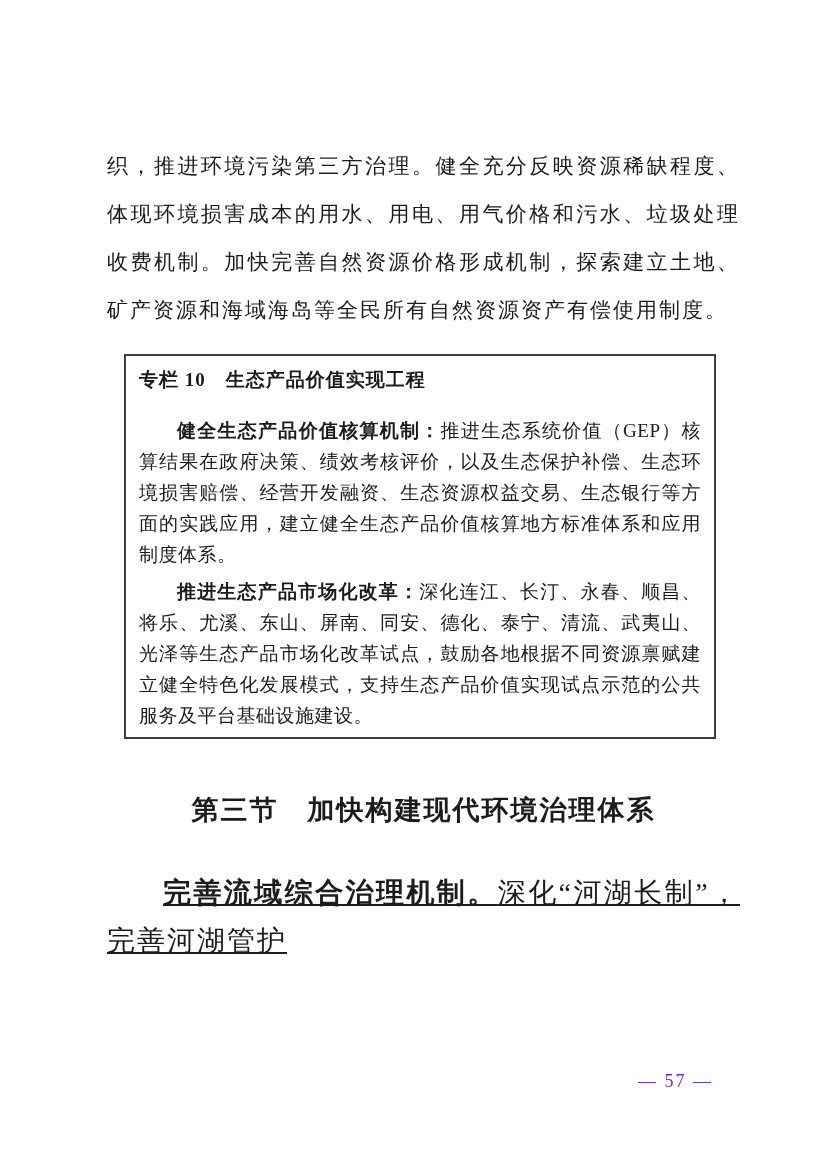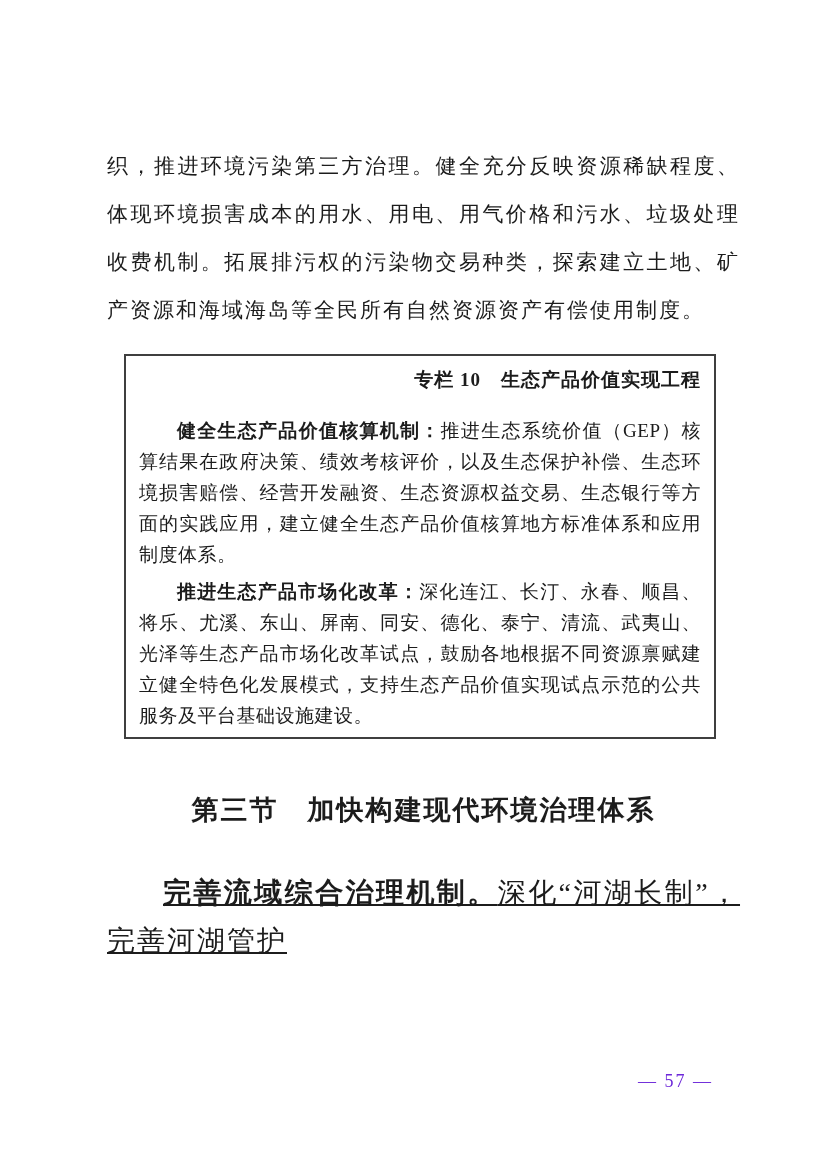--- a/index.html
+++ b/index.html
@@ -27,21 +27,21 @@
   }
   .feature-box {
     box-sizing: border-box;
     margin-top: 20px;
     margin-left: 17px;
     width: 592px;
     border: 2px solid #3f3f3f;
     padding: 8px 13px 6px 13px;
   }
   .box-title {
-    text-align: right;
+    text-align: left;
     font-weight: bold;
     font-size: 19px;
     line-height: 31px;
     letter-spacing: 1px;
     margin: 0 0 20px 0;
     font-family: Liberation Serif, serif;
   }
   .box-para {
     margin: 0 0 6px 0;
     font-size: 19px;
@@ -77,21 +77,21 @@
     line-height: 22px;
     letter-spacing: 2px;
     color: #6d28d9;
   }
 </style>
 </head>
 <body>
 
 <div class="content">
 
-  <p class="body-para">织，推进环境污染第三方治理。健全充分反映资源稀缺程度、体现环境损害成本的用水、用电、用气价格和污水、垃圾处理收费机制。拓展排污权的污染物交易种类，探索建立土地、矿产资源和海域海岛等全民所有自然资源资产有偿使用制度。</p>
+  <p class="body-para">织，推进环境污染第三方治理。健全充分反映资源稀缺程度、体现环境损害成本的用水、用电、用气价格和污水、垃圾处理收费机制。加快完善自然资源价格形成机制，探索建立土地、矿产资源和海域海岛等全民所有自然资源资产有偿使用制度。</p>
 
   <div class="feature-box">
     <div class="box-title">专栏 10　生态产品价值实现工程</div>
 
     <p class="box-para"><span class="lead">健全生态产品价值核算机制：</span><span>推进生态系统价值（GEP）核算结果在政府决策、绩效考核评价，以及生态保护补偿、生态环境损害赔偿、经营开发融资、生态资源权益交易、生态银行等方面的实践应用，建立健全生态产品价值核算地方标准体系和应用制度体系。</span></p>
 
 
     <p class="box-para"><span class="lead">推进生态产品市场化改革：</span><span>深化连江、长汀、永春、顺昌、将乐、尤溪、东山、屏南、同安、德化、泰宁、清流、武夷山、光泽等生态产品市场化改革试点，鼓励各地根据不同资源禀赋建立健全特色化发展模式，支持生态产品价值实现试点示范的公共服务及平台基础设施建设。</span></p>
   </div>
 

